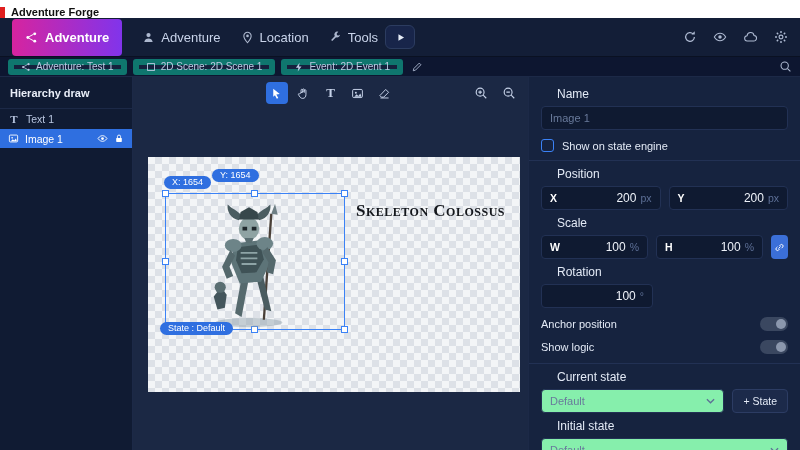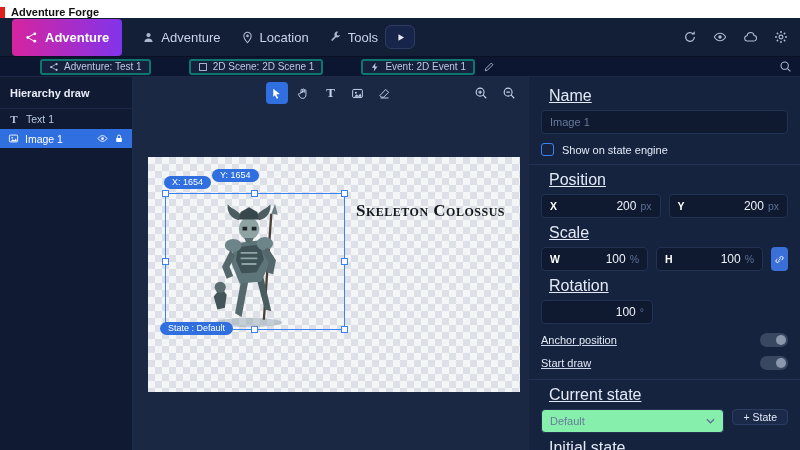--- a/index.html
+++ b/index.html
@@ -17,21 +17,21 @@
   .btn-adventure { display:flex; align-items:center; gap:7px; color:#fff; font-size:13px; font-weight:bold; padding:11px 13px; border-radius:4px; background:linear-gradient(90deg,#d6249f,#8134eb); cursor:pointer; }
   .menu-item { display:flex; align-items:center; gap:6px; color:#c9d4ea; font-size:13px; cursor:pointer; }
   .menu-item svg { opacity:.85; }
   .caret { font-size:10px; margin-left:2px; }
   .play-btn { position:absolute; left:50%; transform:translateX(-50%); width:30px; height:24px; border:1px solid #2c3c60; border-radius:6px; display:flex; align-items:center; justify-content:center; color:#e7edf8; background:#18254a; cursor:pointer; }
   .toolbar-right { margin-left:auto; display:flex; gap:16px; color:#aebad2; align-items:center; }
   .icon-btn { display:flex; align-items:center; justify-content:center; cursor:pointer; }
 
   
   .crumbbar { height:20px; background:#0d1630; display:flex; align-items:center; gap:6px; padding:0 8px; border-bottom:1px solid #1c2947; flex:0 0 auto; }
-  .crumb { display:flex; align-items:center; gap:5px; font-size:10px; color:#bcc9e2; border:2px solid #0f766e; background:#15213d; border-radius:3px; padding:0 7px; height:16px; cursor:pointer; white-space:nowrap;margin-left:32px; }
+  .crumb { display:flex; align-items:center; gap:5px; font-size:10px; color:#bcc9e2; border:6px solid #0f766e; background:#15213d; border-radius:3px; padding:0 7px; height:16px; cursor:pointer; white-space:nowrap; }
   .crumb svg { flex:0 0 auto; }
   .crumb-edit { color:#aebad2; margin-left:2px; }
   .crumb-search { margin-left:auto; color:#aebad2; }
 
   
   .content { flex:1; display:flex; min-height:0; }
 
   
   .sidebar { width:133px; background:#101b33; border-right:1px solid #1c2947; flex:0 0 auto; }
   .sb-title { font-size:11px; font-weight:bold; color:#e9eef8; padding:10px 10px 9px; border-bottom:1px solid #1c2947; }
@@ -68,45 +68,45 @@
   .handle { position:absolute; width:7px; height:7px; background:#fff; border:1px solid #3b82f6; }
   .h-nw{left:-4px;top:-4px;} .h-n{left:50%;margin-left:-4px;top:-4px;} .h-ne{right:-4px;top:-4px;}
   .h-w{left:-4px;top:50%;margin-top:-4px;} .h-e{right:-4px;top:50%;margin-top:-4px;}
   .h-sw{left:-4px;bottom:-4px;} .h-s{left:50%;margin-left:-4px;bottom:-4px;} .h-se{right:-4px;bottom:-4px;}
 
   .skeleton { position:absolute; left:52px; top:42px; width:98px; height:130px; }
   .canvas-text { position:absolute; left:208px; top:44px; font-family:"Liberation Serif",serif; font-variant:small-caps; font-weight:bold; font-size:17px; letter-spacing:.5px; color:#14171c; white-space:nowrap; cursor:pointer; }
 
   
   .inspector { width:272px; background:#16233f; border-left:1px solid #1c2947; padding:8px 12px 0; flex:0 0 auto; font-size:11px; }
-  .sec-label { color:#e3eaf6; font-size:16px; margin:6px 8px 5px;text-decoration:underline; }
+  .sec-label { color:#e3eaf6; font-size:12px; margin:6px 16px 5px; }
   .sec-label.first { margin-top:2px; }
   .field { background:#0f1a31; border:1px solid #223154; border-radius:4px; height:24px; display:flex; align-items:center; padding:0 8px; gap:4px; }
   .field .prefix { color:#ffffff; font-weight:bold; font-size:10.5px; }
   .field .fspace { flex:1; }
   .field .val { color:#eef2f9; font-size:12px; }
   .field .unit { color:#5d6f96; font-size:10.5px; }
   .name-input { width:100%; background:#0f1a31; border:1px solid #223154; border-radius:4px; height:24px; color:#697a9b; font-size:11px; padding:0 8px; font-family:"Liberation Sans",sans-serif; outline:none; }
   .check-row { display:flex; align-items:center; gap:8px; margin:9px 0 8px; }
   .checkbox { width:13px; height:13px; border:1.5px solid #3b82f6; border-radius:3px; background:transparent; cursor:pointer; }
   .check-row .lbl { color:#e3eaf6; }
   .divider { border-top:1px solid #223154; margin:7px -12px 6px; }
   .row2 { display:flex; gap:8px; margin-bottom:3px; }
   .row2 .field { flex:1; min-width:0; }
   .link-btn { width:17px; height:24px; background:#3b6fd8; border-radius:4px; display:flex; align-items:center; justify-content:center; color:#fff; cursor:pointer; flex:0 0 auto; }
   .rot-field { width:112px; }
-  .toggle-row { display:flex; align-items:center; margin:9px 0;text-decoration:underline; }
+  .toggle-row { display:flex; align-items:center; margin:9px 0; }
   .toggle-row .lbl { color:#e3eaf6; }
   .toggle { margin-left:auto; width:28px; height:14px; border-radius:7px; background:#3a4760; position:relative; cursor:pointer; }
   .toggle .knob { position:absolute; right:2px; top:2px; width:10px; height:10px; border-radius:50%; background:#8b97ad; }
   .state-row { display:flex; gap:8px; margin-bottom:3px; }
   .select { flex:1; background:#86efac; border:1px solid #223154; border-radius:4px; height:24px; display:flex; align-items:center; padding:0 8px; color:#697a9b; cursor:pointer; }
   .select .fspace { flex:1; }
   .select .chev { color:#5d6f96; display:flex; }
-  .state-btn { height:16px; padding:0 10px; background:#1c2a4a; border:1px solid #2c3c63; border-radius:4px; color:#e3eaf6; font-size:10.5px; display:flex; align-items:center; cursor:pointer; white-space:nowrap; }
+  .state-btn { height:24px; padding:0 10px; background:#1c2a4a; border:1px solid #2c3c63; border-radius:4px; color:#e3eaf6; font-size:10.5px; display:flex; align-items:center; cursor:pointer; white-space:nowrap; }
   svg { display:block; }
 </style>
 </head>
 <body>
 
 <div class="app">
 
   <div class="titlebar">
     <span class="rec"></span>
     <span class="t">Adventure Forge</span>
@@ -403,21 +403,21 @@
         <span class="unit">°</span>
       </div>
 
       <div class="toggle-row">
         <span class="lbl">Anchor position</span>
         <span class="toggle">
             <span class="knob"></span>
           </span>
       </div>
       <div class="toggle-row">
-        <span class="lbl">Start draw</span>
+        <span class="lbl">Show logic</span>
         <span class="toggle">
             <span class="knob"></span>
           </span>
       </div>
       <div class="divider"></div>
 
       <div class="sec-label">Current state</div>
       <div class="state-row">
         <div class="select">
           <span>Default</span>

